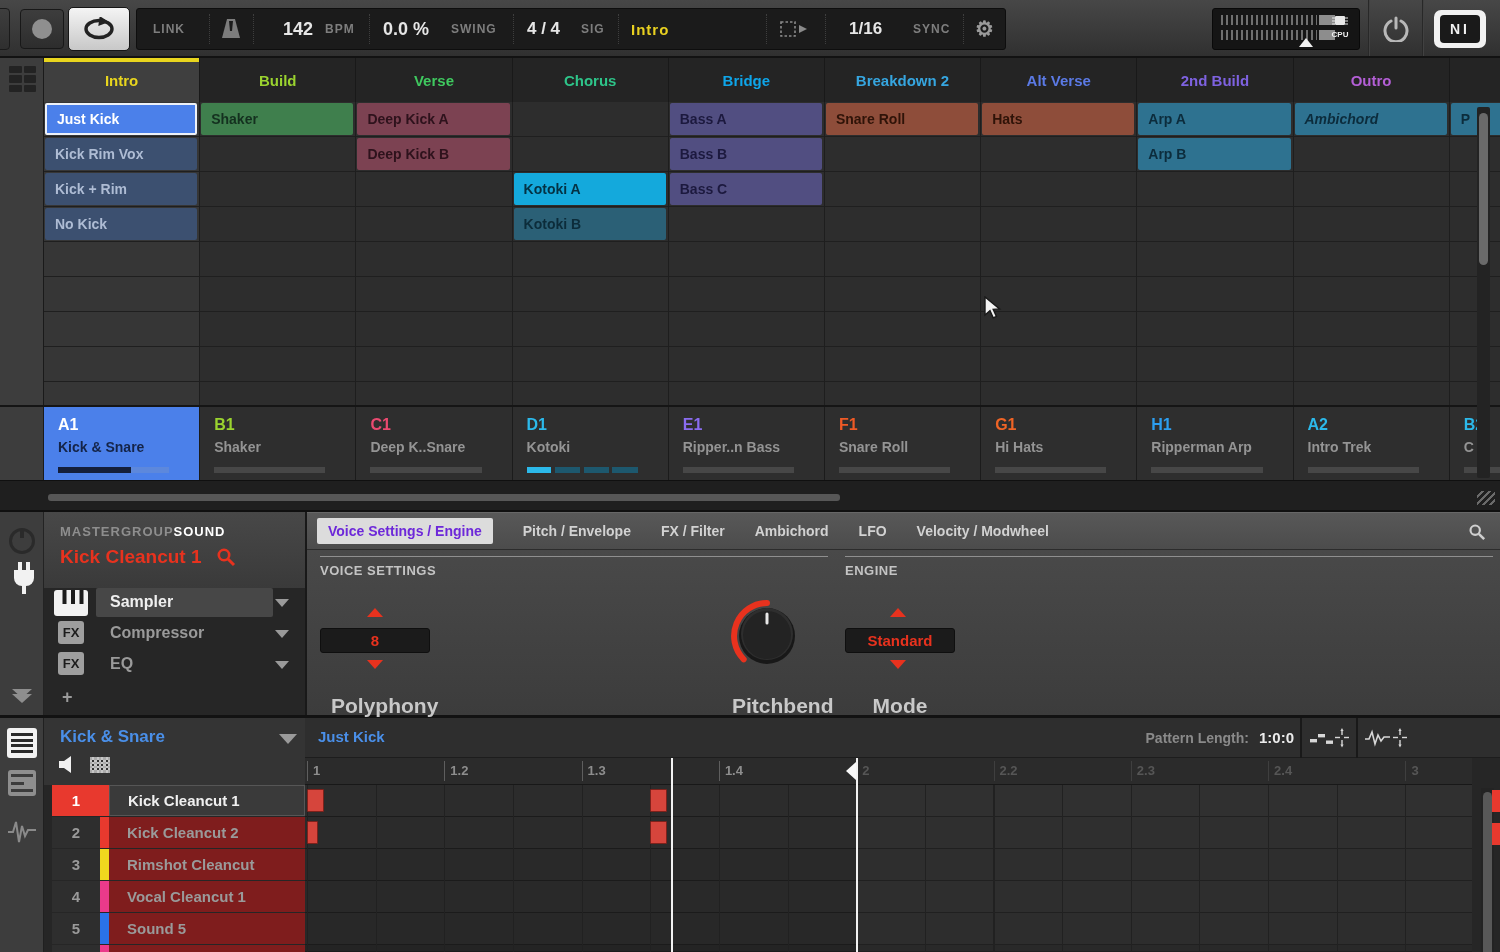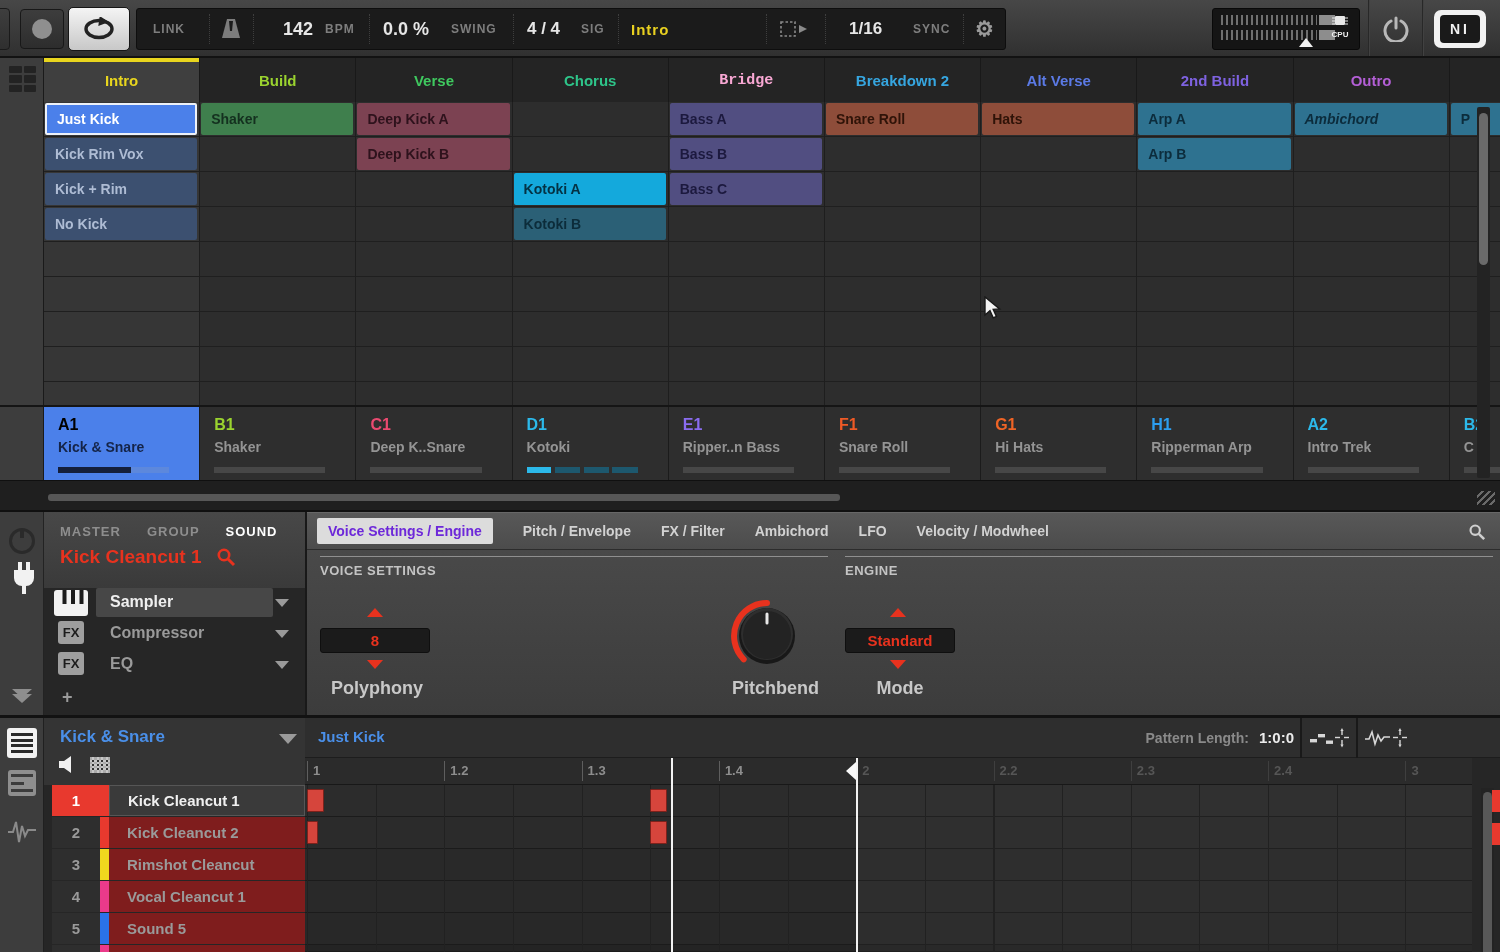--- a/index.html
+++ b/index.html
@@ -71,21 +71,21 @@
 
 .hscroll{position:absolute;left:0;top:480px;width:1500px;height:32px;background:#1f1f1f;border-top:1px solid #101010;border-bottom:2px solid #101010}
 .hthumb{position:absolute;left:48px;top:13px;width:792px;height:7px;border-radius:3px;background:#575757}
 .resize-grip{position:absolute;right:5px;top:10px;width:18px;height:14px;background:repeating-linear-gradient(135deg,transparent 0 3px,#6a6a6a 3px 5px)}
 
 
 .control{position:absolute;left:0;top:512px;width:1500px;height:206px;background:#3f3f3f;border-bottom:3px solid #121212}
 .control-rail{position:absolute;left:0;top:0;width:44px;height:100%;background:#3d3d3d;border-right:1px solid #232323}
 .channel{position:absolute;left:44px;top:0;width:261px;height:100%}
 .channel-head{height:76px;background:linear-gradient(#484848,#3a3a3a)}
-.channel-tabs{display:flex;gap:26px;padding:12px 0 0 16px;font-size:13px;letter-spacing:1px;color:#8e8e8e}
+.channel-tabs{display:flex;padding:12px 0 0 16px;font-size:13px;letter-spacing:1px;color:#8e8e8e}
 .channel-tab.active{color:#fff}
 .sound-title{color:#e8321e;font-size:19px;padding:7px 0 0 16px;display:flex;align-items:center}
 .plugin-list{position:absolute;left:0;top:76px;right:0;bottom:0;background:#262626;}
 .plugin-row{position:relative;height:31px}
 .plugin-icon{position:absolute;left:10px;top:2px}
 .fx-badge{display:inline-flex;width:26px;height:23px;background:#9e9e9e;border-radius:3px;color:#1c1c1c;font-size:13px;align-items:center;justify-content:center;margin-left:4px}
 .plugin-namebg{position:absolute;left:52px;right:32px;top:0;height:29px;border-radius:2px}
 .plugin-row.selected .plugin-namebg{background:#474747}
 .plugin-name{position:absolute;left:66px;top:5px;font-size:16px;color:#9a9a9a}
 .plugin-row.selected .plugin-name{color:#efefef}
@@ -100,21 +100,21 @@
 .pp-tabs{position:relative;height:38px;background:linear-gradient(#585858,#4c4c4c);border-top:1px solid #676767;border-bottom:1px solid #2c2c2c;display:flex;align-items:center;gap:30px;padding-left:10px}
 .pp-tab{font-size:14px;color:#d2d2d2;white-space:nowrap}
 .pp-tab.active{background:#dcdcdc;color:#6d28d9;padding:5px 11px;border-radius:2px}
 .pp-search{position:absolute;right:14px;top:10px}
 .pp-body{position:absolute;left:0;top:38px;right:0;bottom:0;background:linear-gradient(#494949,#3c3c3c)}
 .sec-line{position:absolute;top:6px;height:1px;background:#8f8f8f}
 .sec-title{position:absolute;top:13px;font-size:13px;color:#c4c4c4;letter-spacing:.5px}
 .stepper-box{position:absolute;width:110px;height:25px;background:#1b1b1b;border-radius:3px;border:1px solid #0f0f0f;color:#e8321e;font-size:15px;display:flex;align-items:center;justify-content:center}
 .tri-up{position:absolute;width:0;height:0;border-left:8px solid transparent;border-right:8px solid transparent;border-bottom:9px solid #e8321e}
 .tri-dn{position:absolute;width:0;height:0;border-left:8px solid transparent;border-right:8px solid transparent;border-top:9px solid #e8321e}
-.param-label{position:absolute;top:128px;font-size:18px;color:#c8c8c8}
+.param-label{position:absolute;top:144px;font-size:21px;color:#c8c8c8}
 
 
 .editor{position:absolute;left:0;top:718px;width:1500px;height:234px;background:#262626}
 .editor-rail{position:absolute;left:0;top:0;width:44px;height:100%;background:#3d3d3d;border-right:1px solid #202020}
 .rail-list-icon{position:absolute;left:7px;top:10px;width:30px;height:30px;background:#f2f2f2;border-radius:3px;padding:5px 4px;display:flex;flex-direction:column;justify-content:space-between}
 .rail-list-icon span{height:3px;background:#2a2a2a}
 .rail-piano-icon{position:absolute;left:8px;top:52px;width:28px;height:26px;background:#8e8e8e;border-radius:3px;padding:4px 3px;display:flex;flex-direction:column;justify-content:space-between}
 .rail-piano-icon span{height:3px;background:#3c3c3c}
 .rail-piano-icon span:nth-child(2){width:60%}
 .editor-left{position:absolute;left:44px;top:0;width:261px;height:100%;background:#262626}
@@ -245,21 +245,21 @@
           <span></span>
           <span></span>
           <span></span>
         </div>
     </div>
     <div class="scene-tabs">
         <div class="scene-tab selected" style="color: rgb(232, 213, 30);">Intro</div>
         <div class="scene-tab" style="color: rgb(154, 211, 47);">Build</div>
         <div class="scene-tab" style="color: rgb(63, 201, 95);">Verse</div>
         <div class="scene-tab" style="color: rgb(46, 196, 137);">Chorus</div>
-        <div class="scene-tab" style="color: #f9a8d4; font-family: Liberation Mono, monospace;">Bridge</div>
+        <div class="scene-tab" style="color: #0ea5e9;">Bridge</div>
         <div class="scene-tab" style="color: rgb(54, 166, 224);">Breakdown 2</div>
         <div class="scene-tab" style="color: rgb(91, 122, 229);">Alt Verse</div>
         <div class="scene-tab" style="color: rgb(126, 98, 224);">2nd Build</div>
         <div class="scene-tab" style="color: rgb(180, 95, 214);">Outro</div>
         <div class="scene-tab" style="color: rgb(217, 95, 192);">S</div>
       </div>
   </div>
 
   <div class="pattern-area">
     <div class="gutter" style="height:303px"></div>
@@ -392,21 +392,21 @@
           <div class="pcell" style="top: 280px;"></div>
           <div class="clip clip-steel" style="top: 1px;">P</div>
         </div>
       </div>
   </div>
 
   <div class="group-row">
     <div class="gutter"></div>
     <div class="groups">
         <div class="group-cell selected">
-          <div class="group-id" style="color: #000000;">A1</div>
+          <div class="group-id" style="color: #ffffff;">A1</div>
           <div class="group-name">Kick &amp; Snare</div>
           <div class="group-bar blue-split"></div>
         </div>
         <div class="group-cell">
           <div class="group-id" style="color: rgb(154, 211, 47);">B1</div>
           <div class="group-name">Shaker</div>
           <div class="group-bar "></div>
         </div>
         <div class="group-cell">
           <div class="group-id" style="color: rgb(234, 74, 112);">C1</div>

